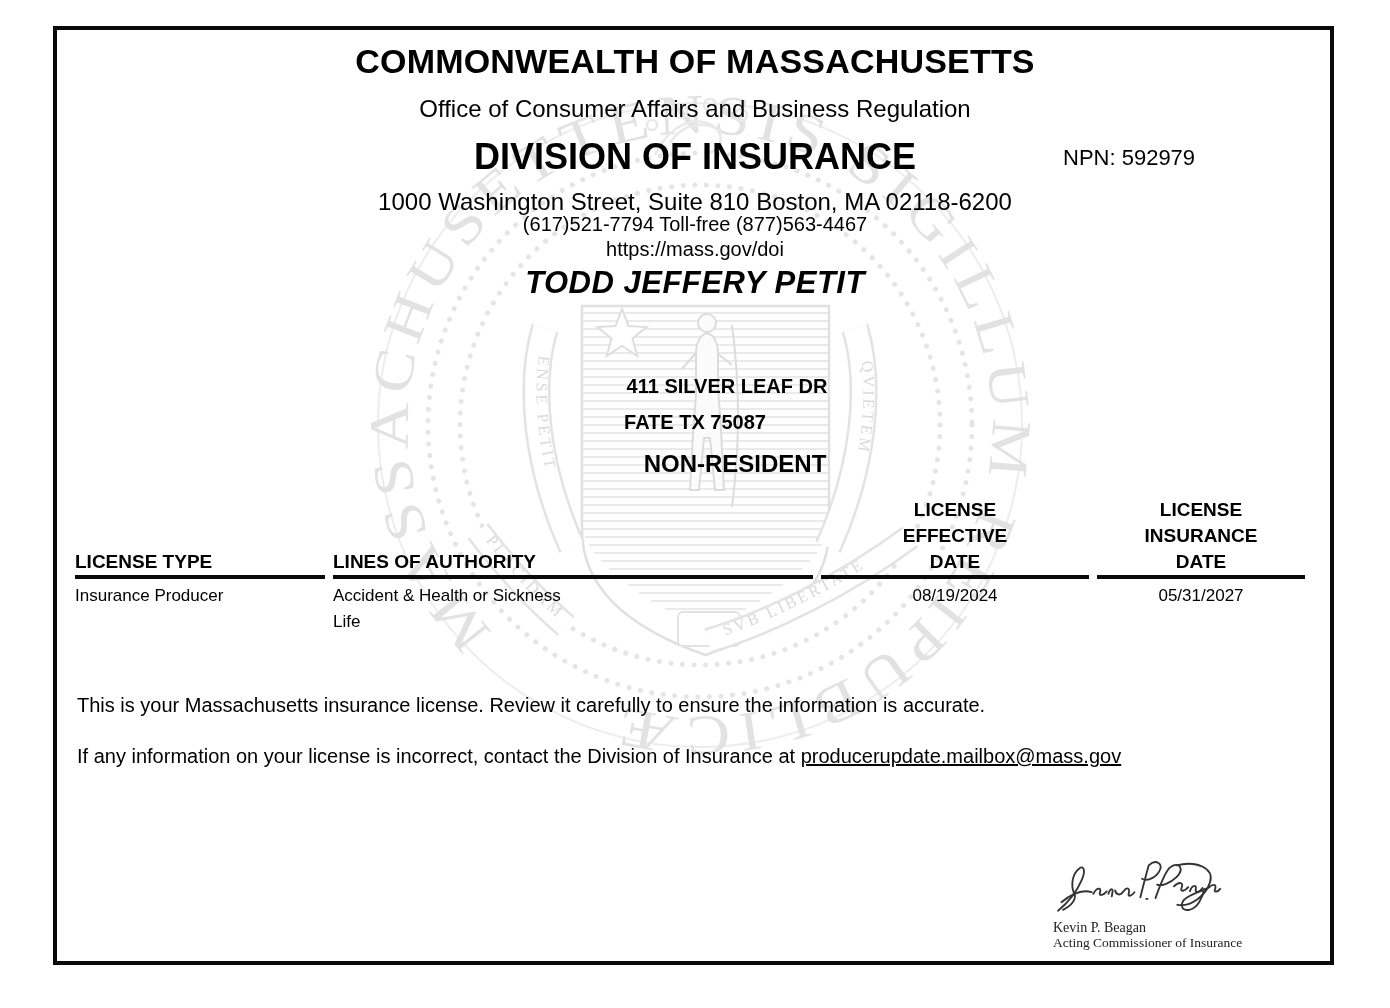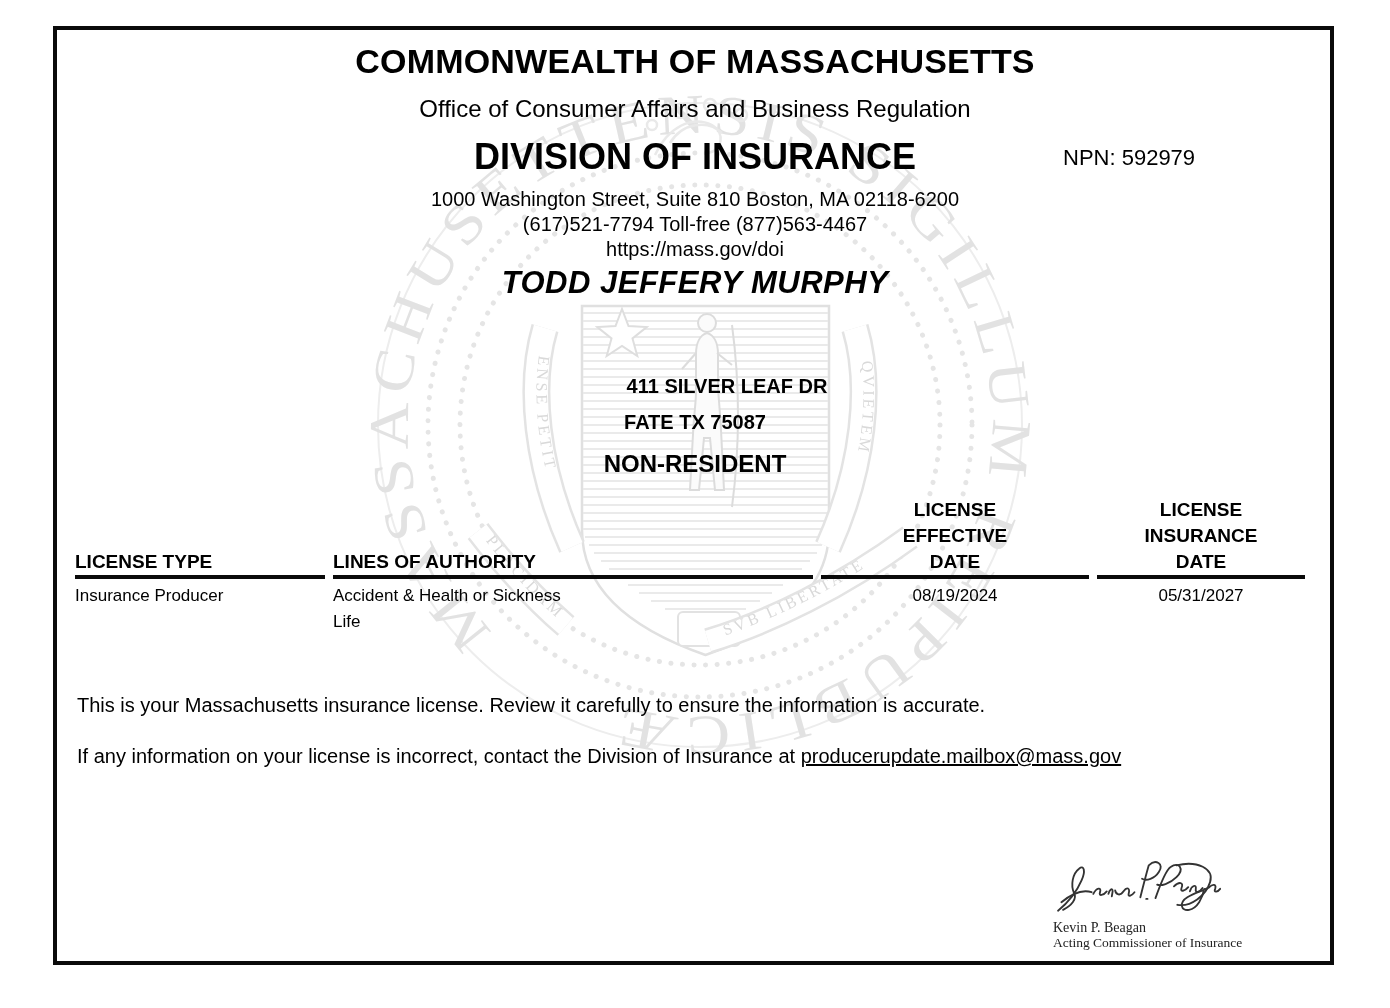--- a/index.html
+++ b/index.html
@@ -11,27 +11,27 @@
     position:absolute;left:53px;top:26px;width:1273px;height:931px;
     border:4px solid #0a0a0a;background:#fff;
   }
   .watermark{position:absolute;left:370px;top:85px;z-index:0;pointer-events:none;}
   .content{position:absolute;left:0;top:0;width:1390px;height:1008px;z-index:2;}
   .ctr{position:absolute;left:57px;width:1276px;text-align:center;white-space:nowrap;}
   .t-commonwealth{top:42px;font-size:34px;font-weight:bold;letter-spacing:.2px;}
   .t-office{top:95px;font-size:24px;}
   .t-division{top:136px;font-size:36px;font-weight:bold;}
   .t-npn{position:absolute;left:1063px;top:145px;font-size:22px;white-space:nowrap;}
-  .t-address{top:188px;font-size:20px;}
+  .t-address{top:188px;font-size:24px;}
   .t-phone{top:213px;font-size:20px;}
   .t-url{top:238px;font-size:20px;text-align:center;}
   .t-name{top:265px;font-size:31px;font-weight:bold;font-style:italic;letter-spacing:.5px;}
   .t-addr1{top:375px;font-size:20px;font-weight:bold;padding-left:32px;}
   .t-addr2{top:411px;font-size:20px;font-weight:bold;}
-  .t-nonres{top:450px;font-size:24px;font-weight:bold;}
+  .t-nonres{top:450px;font-size:24px;font-weight:bold;margin-left:40px;}
   .lic-table{position:absolute;left:75px;top:497px;width:1234px;}
   .lt-row{display:flex;gap:8px;}
   .lt-c1{width:250px;}
   .lt-c2{width:480px;}
   .lt-c3{width:268px;text-align:center;}
   .lt-c4{width:208px;text-align:center;}
   .lt-head .lt-c1,.lt-head .lt-c2,.lt-head .lt-c3,.lt-head .lt-c4{
     border-bottom:4px solid #0a0a0a;height:78px;
     display:flex;flex-direction:column;justify-content:flex-end;
     font-weight:bold;font-size:19px;line-height:26px;
@@ -152,21 +152,21 @@
 <div class="content">
 
   <div class="ctr t-commonwealth">COMMONWEALTH OF MASSACHUSETTS</div>
   <div class="ctr t-office">Office of Consumer Affairs and Business Regulation</div>
   <div class="ctr t-division">DIVISION OF INSURANCE</div>
   <div class="t-npn">NPN: 592979</div>
   <div class="ctr t-address">1000 Washington Street, Suite 810 Boston, MA 02118-6200</div>
   <div class="ctr t-phone">(617)521-7794 Toll-free (877)563-4467</div>
   <div class="ctr t-url">https://mass.gov/doi</div>
 
-  <div class="ctr t-name">TODD JEFFERY MURPHY</div>
+  <div class="ctr t-name">TODD JEFFERY PETIT</div>
   <div class="ctr t-addr1">411 SILVER LEAF DR</div>
   <div class="ctr t-addr2">FATE TX 75087</div>
   <div class="ctr t-nonres">NON-RESIDENT</div>
 
   <div class="lic-table">
     <div class="lt-row lt-head">
       <div class="lt-c1">
         <span>LICENSE TYPE</span>
       </div>
       <div class="lt-c2">

